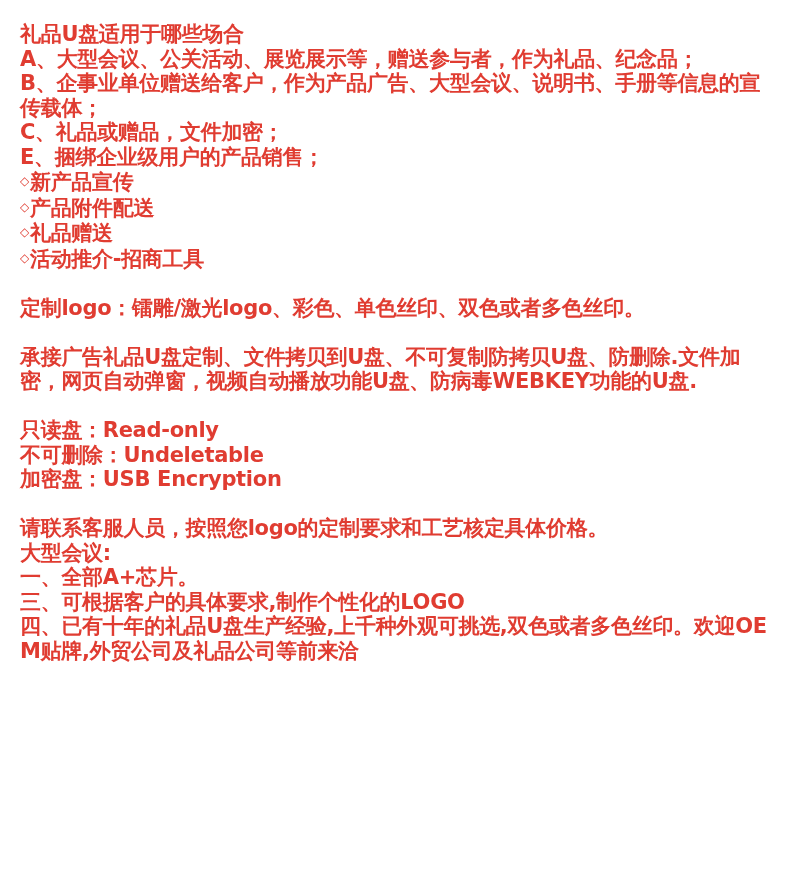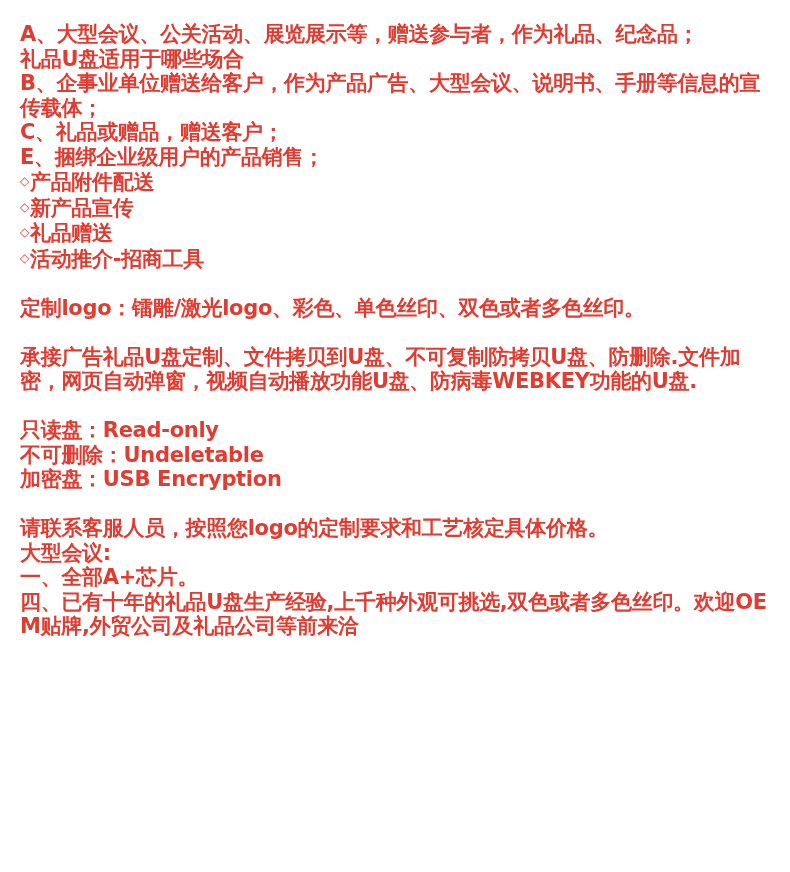--- a/index.html
+++ b/index.html
@@ -16,27 +16,27 @@
   .line { white-space: nowrap; margin: 0; }
   .wrap { white-space: normal; word-break: break-all; }
   .gap { height: 24.5px; }
   .bullet { font-size: 12px; font-weight: normal; vertical-align: 4px; margin-right: 1px; }
 </style>
 </head>
 <body>
 
 <div class="doc">
 
+  <div class="line">礼品U盘适用于哪些场合</div>
   <div class="line wrap">A、大型会议、公关活动、展览展示等，赠送参与者，作为礼品、纪念品；</div>
-  <div class="line">礼品U盘适用于哪些场合</div>
   <div class="line wrap">B、企事业单位赠送给客户，作为产品广告、大型会议、说明书、手册等信息的宣传载体；</div>
-  <div class="line">C、礼品或赠品，赠送客户；</div>
+  <div class="line">C、礼品或赠品，文件加密；</div>
   <div class="line">E、捆绑企业级用户的产品销售；</div>
+  <div class="line"><span class="bullet">◇</span><span>新产品宣传</span></div>
   <div class="line"><span class="bullet">◇</span><span>产品附件配送</span></div>
-  <div class="line"><span class="bullet">◇</span><span>新产品宣传</span></div>
   <div class="line"><span class="bullet">◇</span><span>礼品赠送</span></div>
   <div class="line"><span class="bullet">◇</span><span>活动推介-招商工具</span></div>
 
   <div class="gap"></div>
 
   <div class="line">定制logo：镭雕/激光logo、彩色、单色丝印、双色或者多色丝印。</div>
 
   <div class="gap"></div>
 
   <div class="line wrap">承接广告礼品U盘定制、文件拷贝到U盘、不可复制防拷贝U盘、防删除.文件加密，网页自动弹窗，视频自动播放功能U盘、防病毒WEBKEY功能的U盘.</div>
@@ -45,14 +45,15 @@
 
   <div class="line">只读盘：Read-only</div>
   <div class="line">不可删除：Undeletable</div>
   <div class="line">加密盘：USB Encryption</div>
 
   <div class="gap"></div>
 
   <div class="line">请联系客服人员，按照您logo的定制要求和工艺核定具体价格。</div>
   <div class="line">大型会议:</div>
   <div class="line">一、全部A+芯片。</div>
+  <div class="line">三、可根据客户的具体要求,制作个性化的LOGO</div>
   <div class="line wrap">四、已有十年的礼品U盘生产经验,上千种外观可挑选,双色或者多色丝印。欢迎OEM贴牌,外贸公司及礼品公司等前来洽</div>
 </div>
 
 </body></html>

